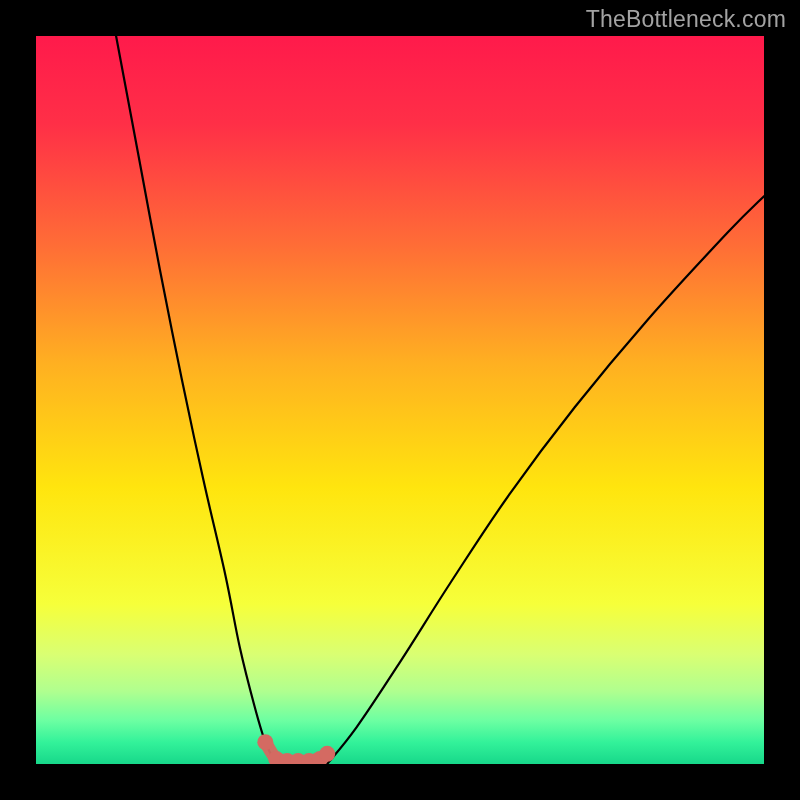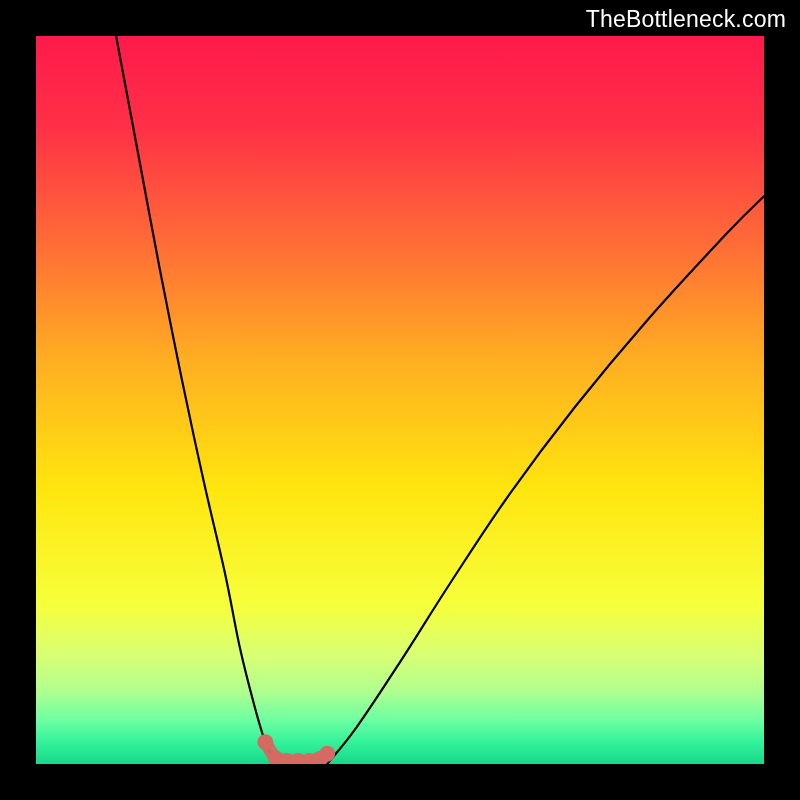--- a/index.html
+++ b/index.html
@@ -31,21 +31,21 @@
     position: absolute;
     left: 0;
     top: 0;
     width: 100%;
     height: 100%;
   }
   .watermark {
     position: absolute;
     top: 6px;
     right: 14px;
-    color: #ffffff;
+    color: #a3a3a3;
     font-size: 23px;
     font-weight: 500;
     letter-spacing: 0.2px;
   }
   svg.curves {
     position: absolute;
     left: 0;
     top: 0;
     width: 100%;
     height: 100%;

